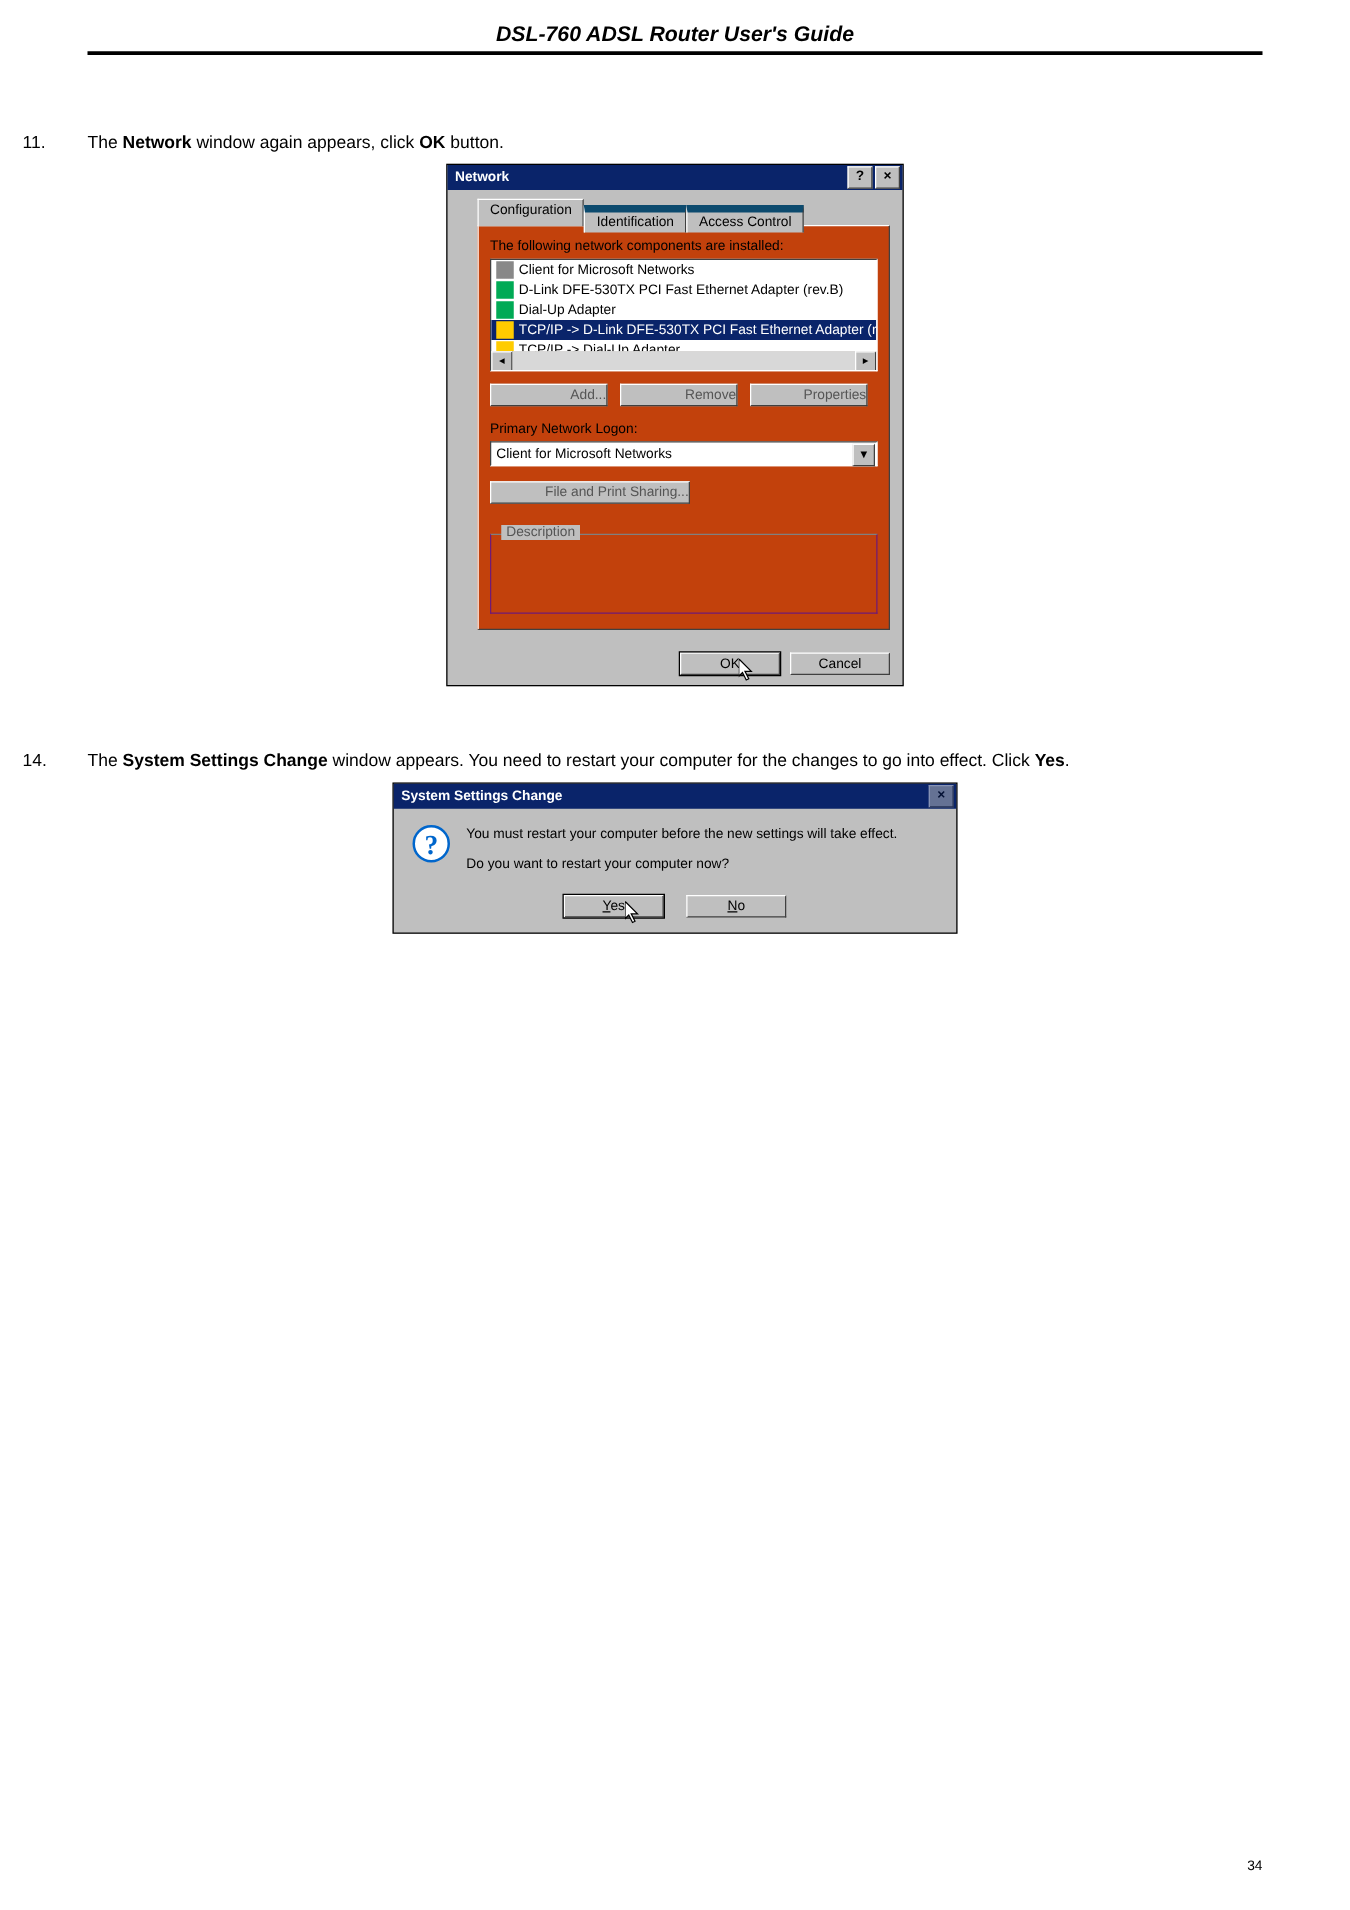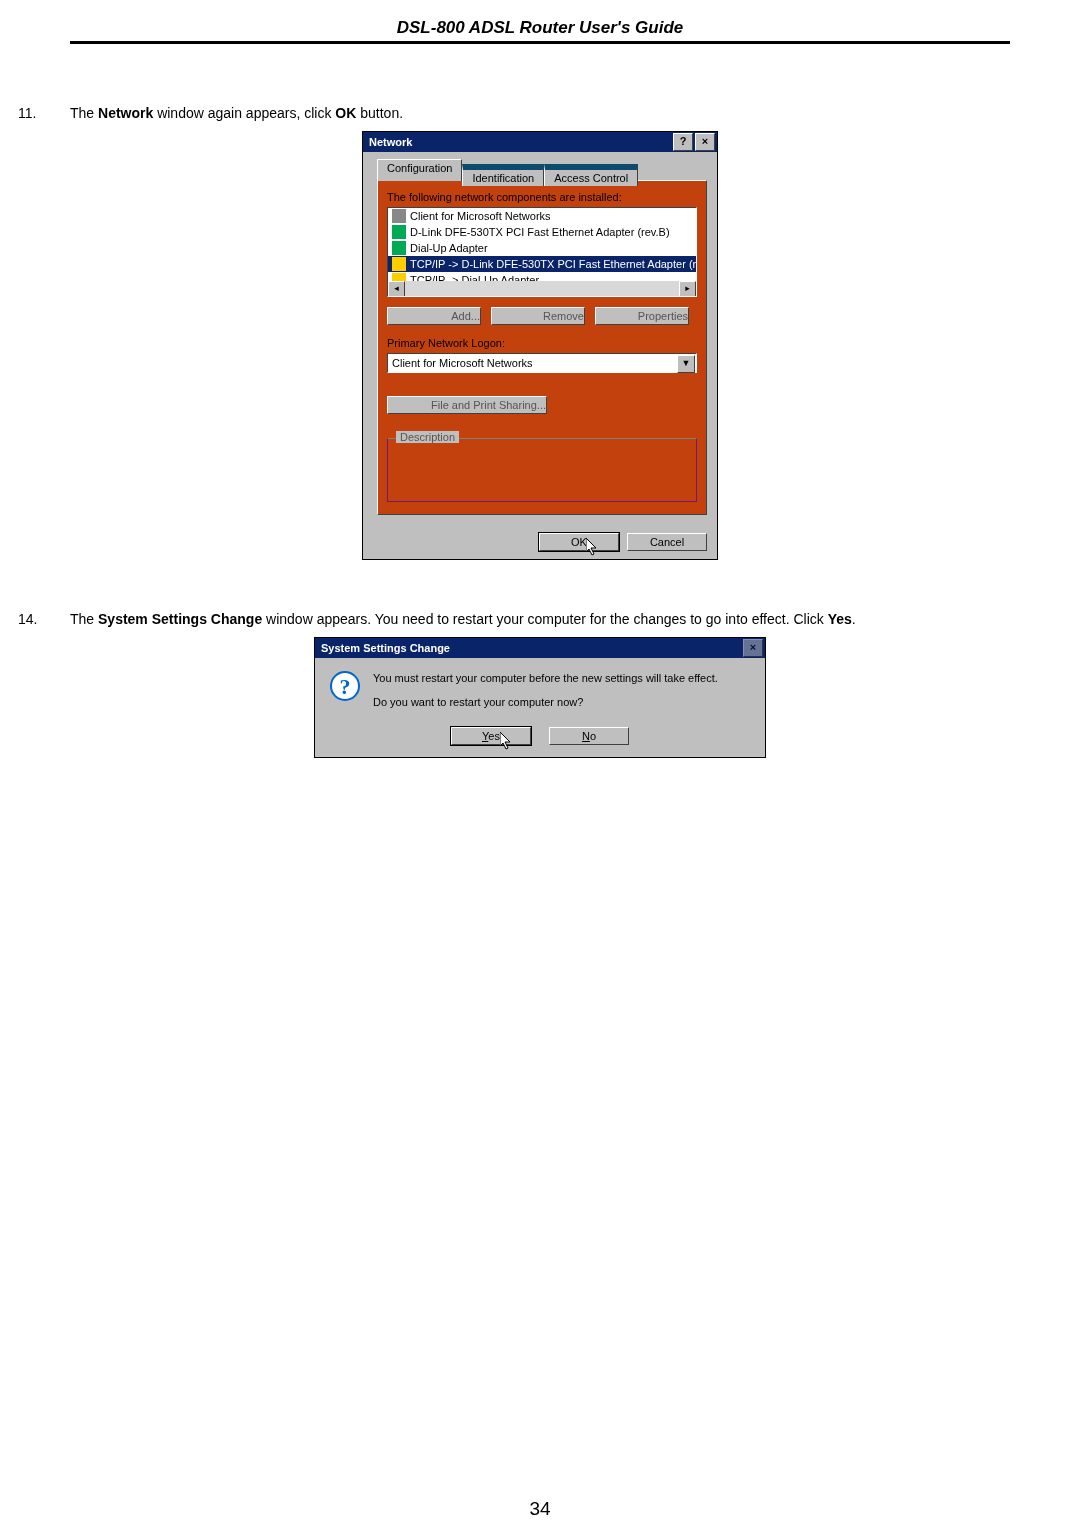--- a/index.html
+++ b/index.html
@@ -6,21 +6,21 @@
 .page{padding:18px 70px 0 70px}
 .header{text-align:center;font-weight:bold;font-style:italic;font-size:17px;font-family:"Arial",sans-serif;border-bottom:3px solid #000;padding-bottom:3px;margin-bottom:60px}
 .step{text-indent:-26px;line-height:1.35;margin-bottom:8px}
 .num{display:inline-block;width:26px}
 .b{font-weight:bold}
 .fig-wrap{text-align:center;margin-bottom:50px}
 .dlg{display:inline-block;text-align:left;border:1px solid #000;background:#bfbfbf;font-family:Tahoma,sans-serif;font-size:11px;color:#000;position:relative}
 .titlebar{background:#0a246a;color:#fff;font-weight:bold;height:20px;line-height:20px;padding:0 2px 0 6px;display:flex;align-items:center}
 .titlebar .t-title{flex:1}
 .titlebtn{width:18px;height:16px;background:#bfbfbf;border-top:1px solid #fff;border-left:1px solid #fff;border-right:1px solid #404040;border-bottom:1px solid #404040;margin-left:2px;color:#000;font-weight:bold;text-align:center;line-height:14px;font-size:11px}
-.dlg-body{padding:6px 10px 10px 14px}
+.dlg-body{padding:6px 10px 10px 24px}
 .tabs{display:flex;gap:0}
 .tab{border-top:1px solid #fff;border-left:1px solid #fff;border-right:1px solid #404040;background:#bfbfbf;padding:2px 9px;font-size:11px;position:relative;top:1px}
 .tab.inactive{border-top:6px solid #0c4a6e;top:6px}
 .panel{border-top:1px solid #fff;border-left:1px solid #fff;border-right:1px solid #404040;border-bottom:1px solid #404040;background:#c2410c;padding:10px 9px 12px 9px;width:310px}
 .lbl{font-size:11px;margin-bottom:4px}
 .listbox{border-top:1px solid #404040;border-left:1px solid #404040;border-right:1px solid #fff;border-bottom:1px solid #fff;background:#fff;height:88px;overflow:hidden;position:relative;font-size:11px}
 .listbox .item{padding:1px 4px;white-space:nowrap;display:flex;align-items:center;gap:4px}
 .listbox .item.sel{background:#0a246a;color:#fff}
 .ico{width:14px;height:14px;display:inline-block;flex-shrink:0}
 .ico-pc{background:linear-gradient(#888,#888)}
@@ -41,27 +41,27 @@
 .defbtn{outline:1px solid #000}
 .cursor{position:absolute;width:14px;height:18px;pointer-events:none}
 .cursor svg{width:14px;height:18px}
 .msgdlg{display:inline-block;text-align:left;border:1px solid #000;background:#bfbfbf;font-family:Tahoma,sans-serif;font-size:11px;width:450px}
 .msgbody{padding:12px 14px 12px 14px;display:flex;gap:12px}
 .qicon{width:32px;height:32px;flex-shrink:0;display:flex;align-items:center;justify-content:center}
 .qicon svg{width:32px;height:32px}
 .msgtxt{font-size:11px;line-height:1.5}
 .msgbtns{display:flex;gap:18px;justify-content:center;padding:4px 0 12px}
 .und{text-decoration:underline}
-.pgnum{text-align:center;margin-top:740px;font-size:19px}
+.pgnum{text-align:right;margin-top:740px;font-size:11px}
 </style>
 </head>
 <body>
 
 <div class="page">
-  <div class="header">DSL-800 ADSL Router User's Guide</div>
+  <div class="header">DSL-760 ADSL Router User's Guide</div>
 
   <div class="step">
     <span class="num">11.</span><span>The </span><span class="b">Network</span><span> window again appears, click </span><span class="b">OK</span><span> button.</span>
   </div>
 
   <div class="fig-wrap">
     <div class="dlg">
       <div class="titlebar">
         <span class="t-title">Network</span>
         <span class="titlebtn">?</span>
@@ -105,21 +105,21 @@
           <div class="btnrow">
             <div class="winbtn">Add...</div>
             <div class="winbtn">Remove</div>
             <div class="winbtn">Properties</div>
           </div>
           <div class="lbl" style="margin-top:12px">Primary Network Logon:</div>
           <div class="cbox">
             <span>Client for Microsoft Networks</span>
             <span class="dd">▼</span>
           </div>
-          <div style="margin-top:23px">
+          <div style="margin-top:12px">
             <div class="winbtn wide">File and Print Sharing...</div>
           </div>
           <div class="grp">
             <span class="legend">Description</span>
           </div>
         </div>
       </div>
       <div class="dlg-actions">
         <div class="winbtn2 defbtn" style="position:relative">
           <span>OK</span>

